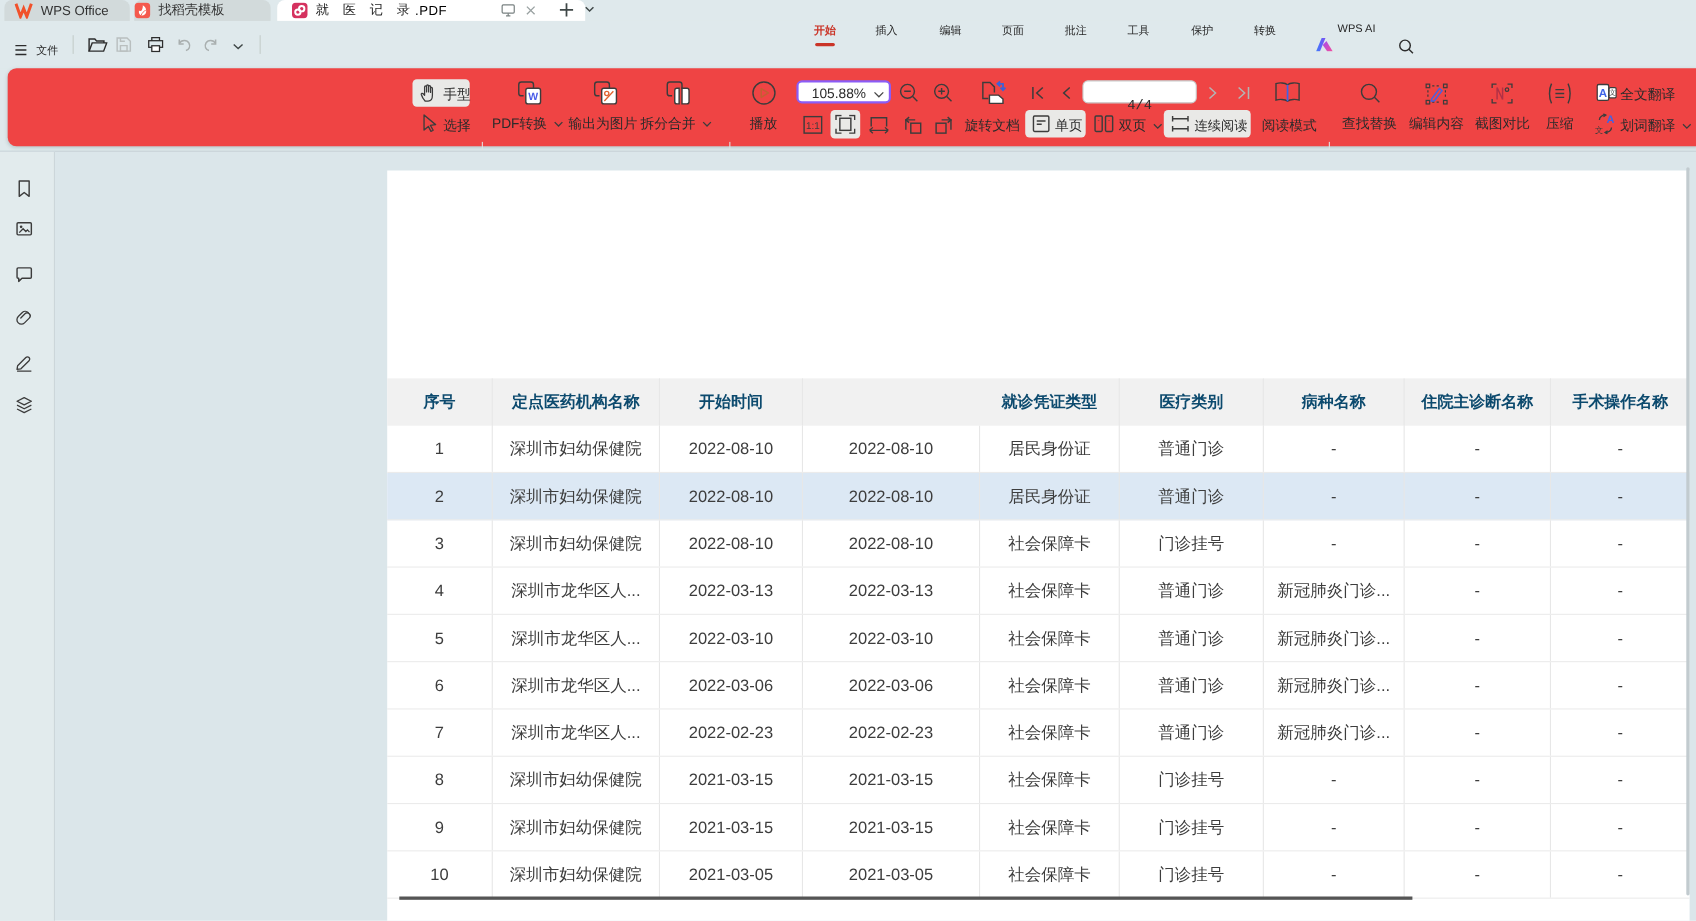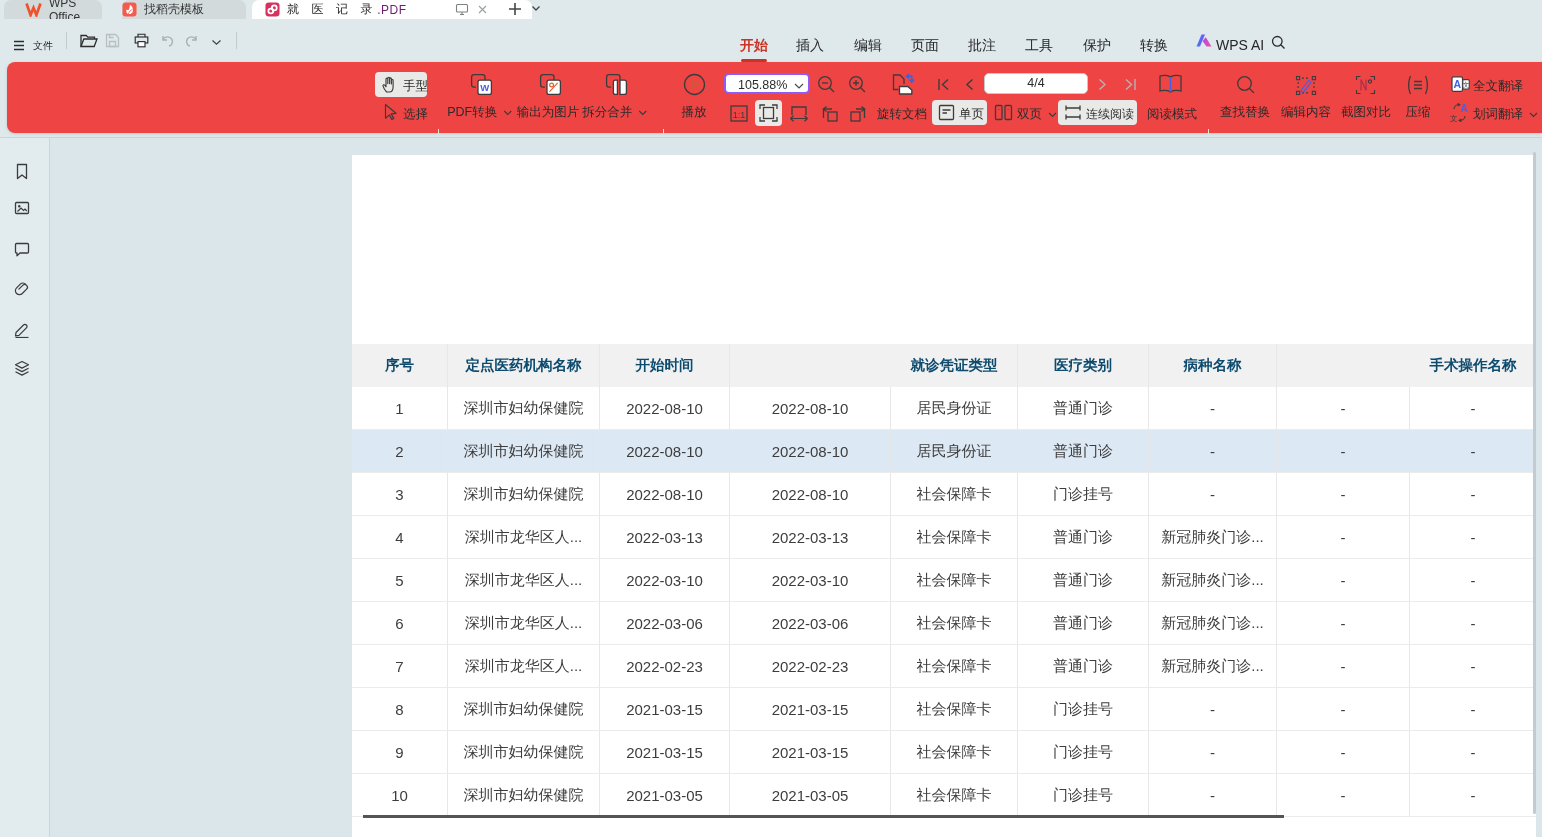--- a/index.html
+++ b/index.html
@@ -1,37 +1,37 @@
 <!DOCTYPE html>
 <html><head>
 <meta charset="utf-8">
 <style>
 * { margin:0; padding:0; box-sizing:border-box; }
 html,body { width:1542px; height:837px; overflow:hidden; font-family:"Liberation Sans", sans-serif; }
 #app { position:relative; width:1542px; height:837px; background:#dbe6ea; }
 
 #tabbar { position:absolute; left:0; top:0; width:1542px; height:19px; background:#dfe9ec; }
 .tab { position:absolute; top:0; height:19px; border-radius:7px 7px 0 0; display:flex; align-items:center; font-size:12px; color:#333; }
-#tab1 { left:4px; width:98px; background:#d2dadb; padding-left:21px;align-items:center; }
+#tab1 { left:4px; width:114px; background:#d2dadb; padding-left:9px;align-items:center; }
 #tab2 { left:122px; width:124px; background:#d2dadb; }
 #tab3 { left:252px; width:280px; background:#ffffff; padding-left:13px; }
 .tabicon { width:15px; height:15px; margin-right:7px; flex:0 0 auto; }
 #tab3 .title { letter-spacing:4.6px; color:#262626; }
-#tab3 .ext { letter-spacing:0.5px; color:#701a75;text-align:center; }
+#tab3 .ext { letter-spacing:0.5px; color:#000000;text-align:center; }
 #tabmon { position:absolute; left:455px; top:3px; }
 #tabx { position:absolute; left:476px; top:3px; }
 #tplus { position:absolute; left:507px; top:1px; }
 #tcaret { position:absolute; left:531px; top:5px; }
 
 #menubar { position:absolute; left:0; top:19px; width:1542px; height:43px; background:#dfe9ec; }
 .mitem { position:absolute; top:0; height:53px; display:flex; align-items:center; font-size:10px; color:#262626; }
 .vsep { position:absolute; background:#c3cccb; width:1px; }
 #m-file { left:13px; }
 #m-file .hamb { margin-right:8px; }
-.menutab { position:absolute; top:18px; font-size:14px; color:#262626; }
+.menutab { position:absolute; top:2px; font-size:10px; color:#262626; }
 #mt-start { color:#ca3427; font-weight:bold; }
 #mt-start::after { content:""; position:absolute; left:1px; right:1px; bottom:-7px; height:3px; background:#ca3427; border-radius:2px; }
 
 #ribbonbg { position:absolute; left:0; top:62px; width:1542px; height:75px; background:#dfe9ec; }
 #ribbon { position:absolute; left:7px; top:62px; width:1535px; height:71px; background:#ef4444; border-radius:8px 0 0 8px; box-shadow:0 1px 3px rgba(90,110,110,0.25); }
 .rsep { position:absolute; width:1px; background:#e0e0e0; top:67px; height:62px; }
 .rlabel { position:absolute; font-size:12.5px; color:#2b2b2b; white-space:nowrap; }
 .hl { background:#e9e9e7; border-radius:4px; }
 .caret { display:inline-block; margin-left:3px; }
 
@@ -252,21 +252,21 @@
       </svg>
     <div class="rlabel" style="left:870px; top:44px;">旋转文档</div>
 
     <svg class="ic" style="left:929px; top:15px;" width="15" height="15" viewBox="0 0 15 15">
         <path d="M3 2 V13 M12 2.5 L6.5 7.5 L12 12.5" fill="none" stroke="#3c3c3c" stroke-width="1.4"></path>
       </svg>
     <svg class="ic" style="left:956px; top:15px;" width="13" height="15" viewBox="0 0 13 15">
         <path d="M9.5 2.5 L4 7.5 L9.5 12.5" fill="none" stroke="#3c3c3c" stroke-width="1.4"></path>
       </svg>
     <div style="position:absolute; left:977px; top:11px; width:104px; height:21px; border:1px solid #c9c9c9; border-radius:5px; background:#fff;">
-      <div class="rlabel" style="position:absolute; left:50%; top:2px; transform:translateX(-50%); color:#2b2b2b;">4/4</div>
+      <div class="rlabel" style="position:absolute; left:50%; top:15px; transform:translateX(-50%); color:#2b2b2b;font-family:Liberation Mono, monospace;">4/4</div>
     </div>
     <svg class="ic" style="left:1089px; top:15px;" width="13" height="15" viewBox="0 0 13 15">
         <path d="M3.5 2.5 L9 7.5 L3.5 12.5" fill="none" stroke="#b4b4b4" stroke-width="1.4"></path>
       </svg>
     <svg class="ic" style="left:1116px; top:15px;" width="15" height="15" viewBox="0 0 15 15">
         <path d="M12 2 V13 M3 2.5 L8.5 7.5 L3 12.5" fill="none" stroke="#b4b4b4" stroke-width="1.4"></path>
       </svg>
     <svg class="ic" style="left:1151px; top:12px;" width="25" height="21" viewBox="0 0 25 21">
         <path d="M12.5 3 C10 1 5 1 2 2 V17 C5 16 10 16 12.5 18 C15 16 20 16 23 17 V2 C20 1 15 1 12.5 3 Z" fill="none" stroke="#3c3c3c" stroke-width="1.3"></path>
         <path d="M12.5 3 V18" stroke="#3f63e8" stroke-width="1.5"></path>
@@ -367,20 +367,21 @@
     </div>
     <div id="page">
       <div id="tbl">
         <div class="trow thead">
           <div class="cell c0">序号</div>
             <div class="cell c1">定点医药机构名称</div>
             <div class="cell c2">开始时间</div>
             <div class="cell c4">就诊凭证类型</div>
             <div class="cell c5">医疗类别</div>
             <div class="cell c6">病种名称</div>
+            <div class="cell c7">住院主诊断名称</div>
             <div class="cell c8">手术操作名称</div>
         </div>
         <div class="trow">
             <div class="cell c0">1</div>
             <div class="cell c1">深圳市妇幼保健院</div>
             <div class="cell c2">2022-08-10</div>
             <div class="cell c3">2022-08-10</div>
             <div class="cell c4">居民身份证</div>
             <div class="cell c5">普通门诊</div>
             <div class="cell c6">-</div>

